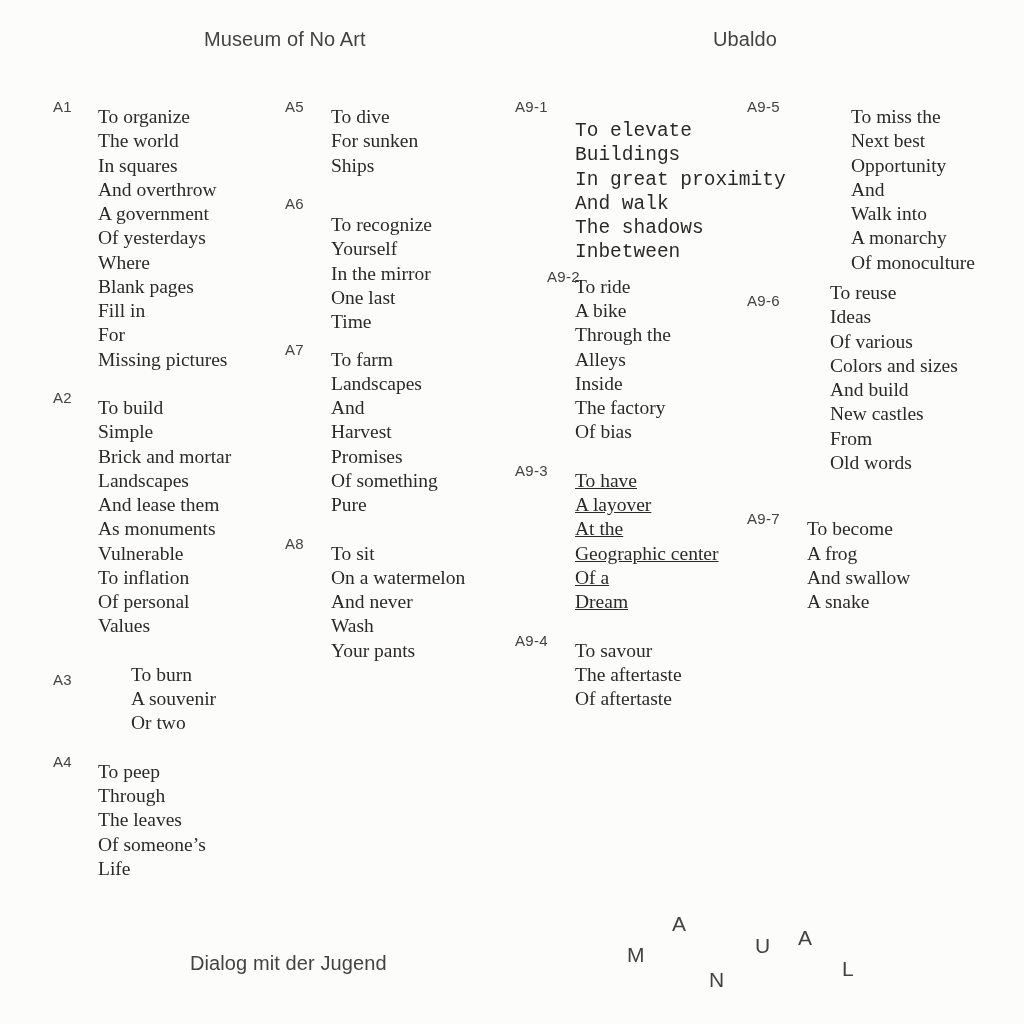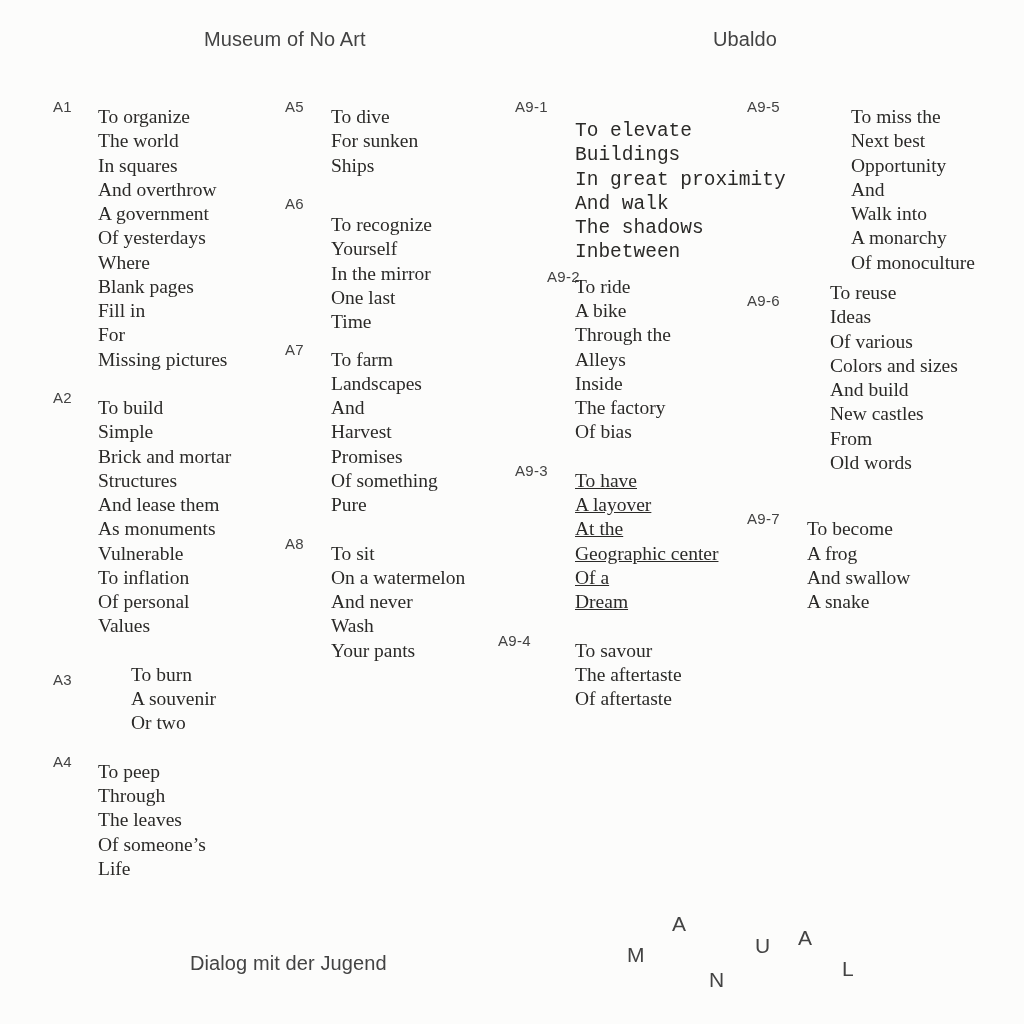--- a/index.html
+++ b/index.html
@@ -62,21 +62,21 @@
 Of yesterdays
 Where
 Blank pages
 Fill in
 For
 Missing pictures</div>
       <div class="entry-label" style="left: 53px; top: 390px;">A2</div>
       <div class="entry-lines" style="left: 98px; top: 396px;">To build
 Simple
 Brick and mortar
-Structures
+Landscapes
 And lease them
 As monuments
 Vulnerable
 To inflation
 Of personal
 Values</div>
       <div class="entry-label" style="left: 53px; top: 672px;">A3</div>
       <div class="entry-lines" style="left: 98px; top: 662.75px; margin-left: 33px;">To burn
 A souvenir
 Or two</div>
@@ -125,21 +125,21 @@
 Inside
 The factory
 Of bias</div>
       <div class="entry-label" style="left: 515px; top: 462.75px;">A9-3</div>
       <div class="entry-lines" style="left: 575px; top: 468.75px; text-decoration: underline;">To have
 A layover
 At the
 Geographic center
 Of a
 Dream</div>
-      <div class="entry-label" style="left: 498px; top: 632.5px; text-align: right;">A9-4</div>
+      <div class="entry-label" style="left: 515px; top: 632.5px; text-align: right;">A9-4</div>
       <div class="entry-lines" style="left: 575px; top: 638.5px;">To savour
 The aftertaste
 Of aftertaste</div>
       <div class="entry-label" style="left: 747px; top: 99px;">A9-5</div>
       <div class="entry-lines" style="left: 807px; top: 105px; margin-left: 44px;">To miss the
 Next best
 Opportunity
 And
 Walk into
 A monarchy

